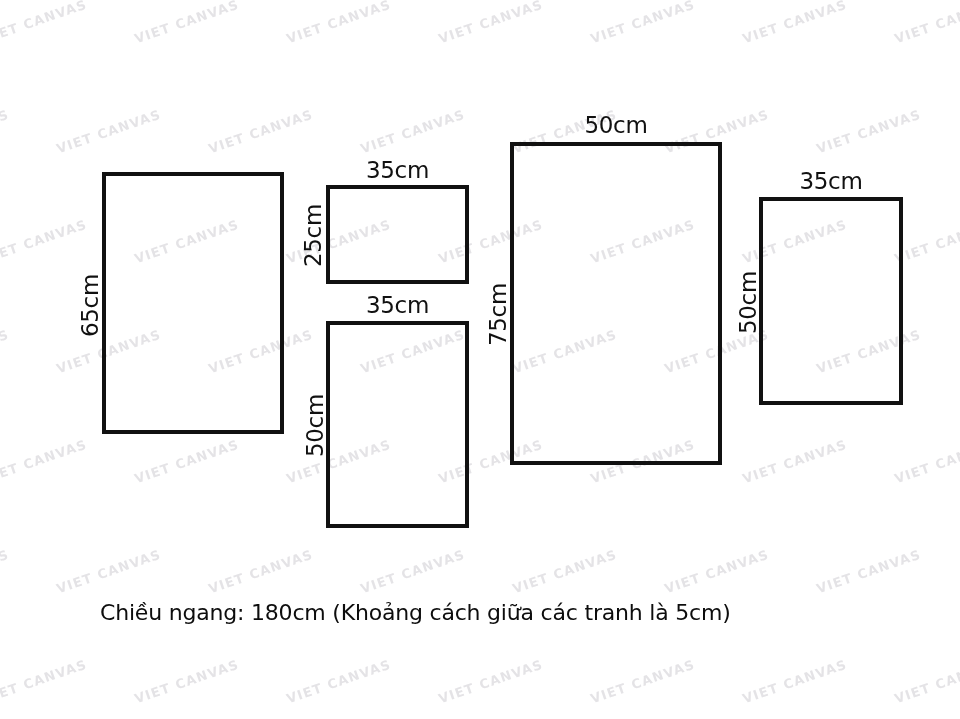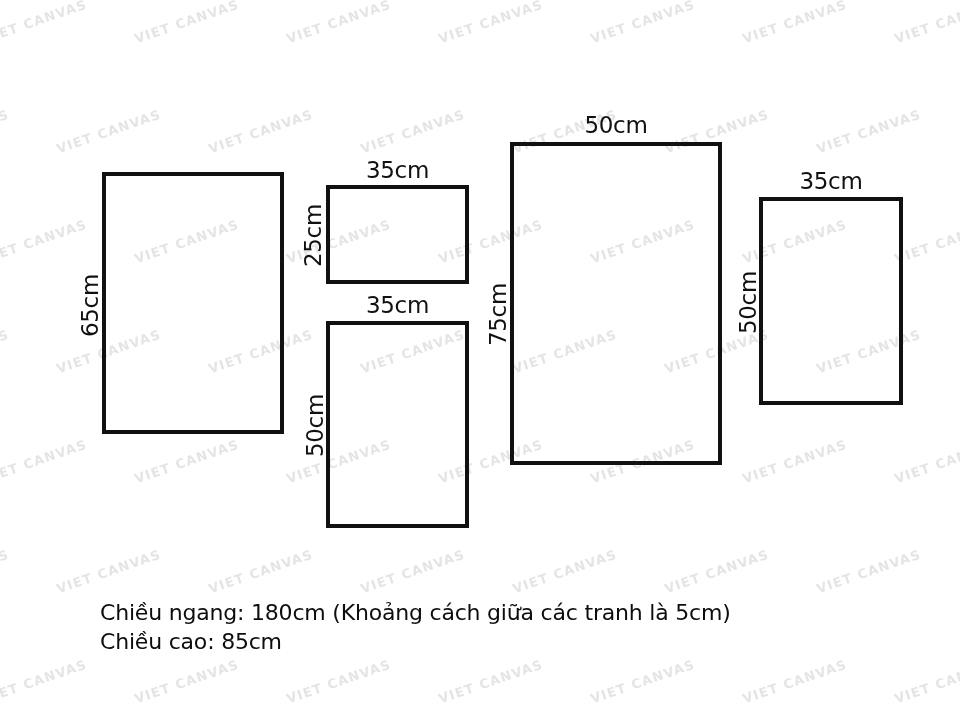--- a/index.html
+++ b/index.html
@@ -161,16 +161,15 @@
     <div class="dim side" style="left:428px; top:303px; width:140px;">75cm</div>
 
     <div class="frame" style="left:759px; top:197px; width:144px; height:208px;"></div>
     <div class="dim top" style="left:759px; top:170px; width:144px;">35cm</div>
     <div class="dim side" style="left:678px; top:291px; width:140px;">50cm</div>
 
   </div>
 
   <div id="caption">
     <div>Chiều ngang: 180cm (Khoảng cách giữa các tranh là 5cm)</div>
-    <div>Chiều cao: 85cm</div>
   </div>
 
 </div>
 
 </body></html>

